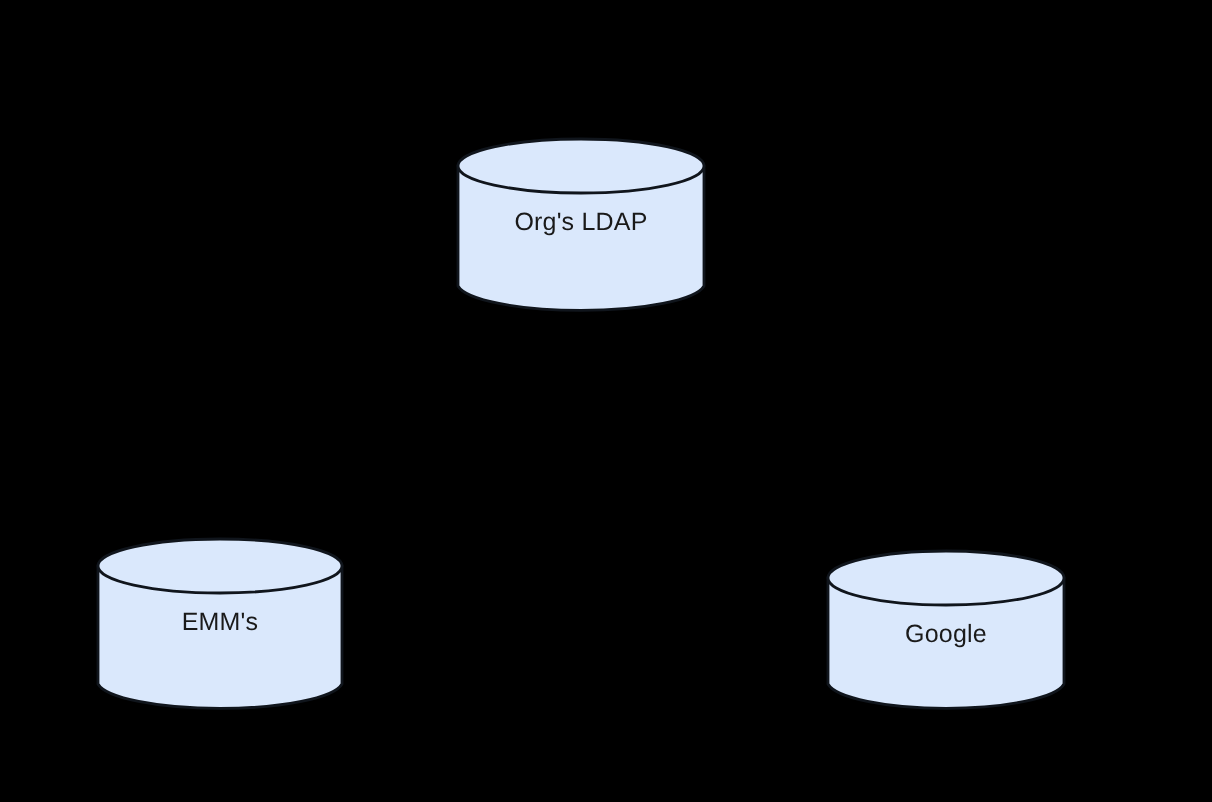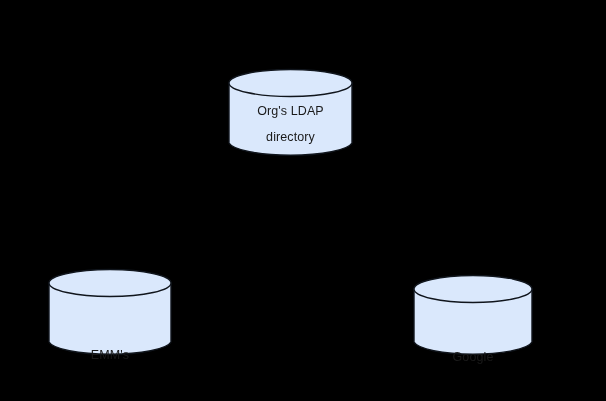--- a/index.html
+++ b/index.html
@@ -48,37 +48,36 @@
 
 <div id="canvas">
 
   <div class="db-node" style="left:228px; top:68px; width:125px; height:90px;">
     <svg width="125" height="90" viewBox="0 0 125 90">
       <path d="M 1 15 L 1 75 A 62 14 0 0 0 124 75 L 124 15 Z" fill="#dae8fc" stroke="#10151c" stroke-width="1.4"></path>
       <ellipse cx="62.5" cy="15" rx="61.5" ry="13.5" fill="#dae8fc" stroke="#10151c" stroke-width="1.4"></ellipse>
     </svg>
     <div class="db-label" style="top:30px;">
       <span class="line">Org's LDAP</span>
-      <span class="line">directory</span>
     </div>
   </div>
 
   <div class="db-node" style="left:48px; top:268px; width:124px; height:89px;">
     <svg width="124" height="89" viewBox="0 0 124 89">
       <path d="M 1 15 L 1 74 A 61.5 14 0 0 0 123 74 L 123 15 Z" fill="#dae8fc" stroke="#10151c" stroke-width="1.4"></path>
       <ellipse cx="62" cy="15" rx="61" ry="13.5" fill="#dae8fc" stroke="#10151c" stroke-width="1.4"></ellipse>
     </svg>
-    <div class="db-label" style="top:30px;margin-top:44px;">
+    <div class="db-label" style="top:30px;">
       <span class="line">EMM's</span>
     </div>
   </div>
 
   <div class="db-node" style="left:413px; top:274px; width:120px; height:83px;">
     <svg width="120" height="83" viewBox="0 0 120 83">
       <path d="M 1 15 L 1 68 A 59.5 14 0 0 0 119 68 L 119 15 Z" fill="#dae8fc" stroke="#10151c" stroke-width="1.4"></path>
       <ellipse cx="60" cy="15" rx="59" ry="13.5" fill="#dae8fc" stroke="#10151c" stroke-width="1.4"></ellipse>
     </svg>
-    <div class="db-label" style="top:30px;margin-top:40px;">
+    <div class="db-label" style="top:30px;">
       <span class="line">Google</span>
     </div>
   </div>
 
 </div>
 
 </body></html>

